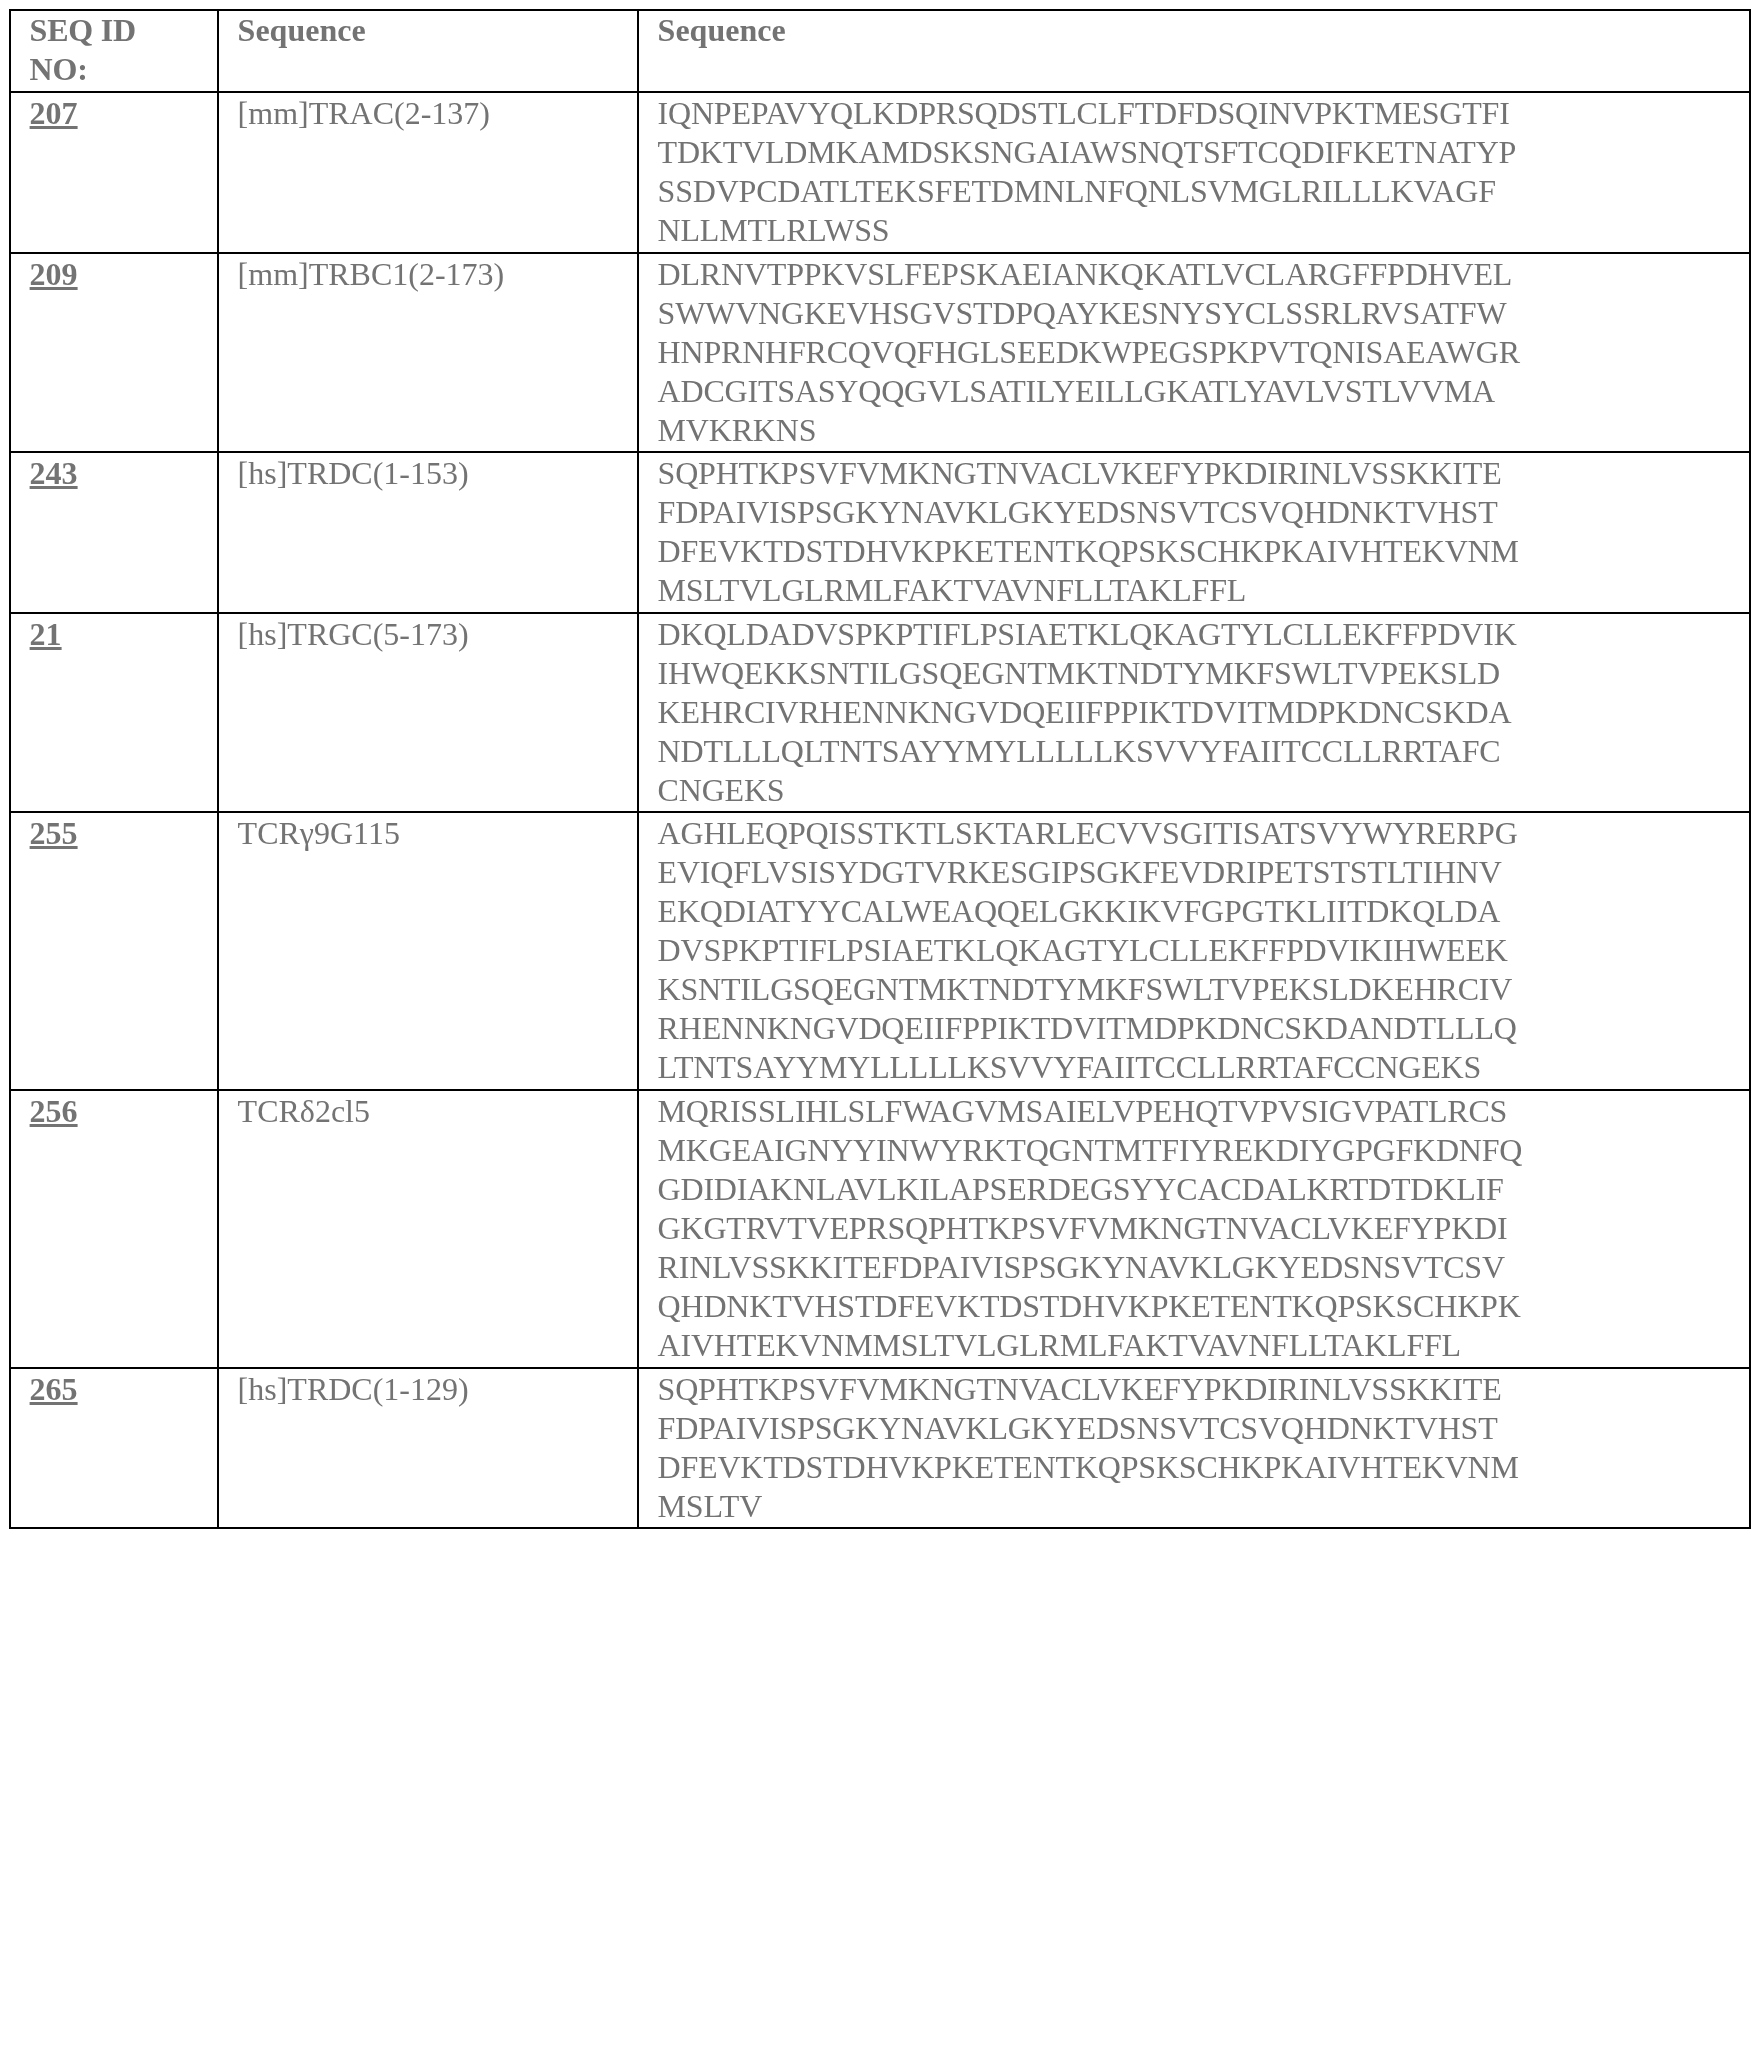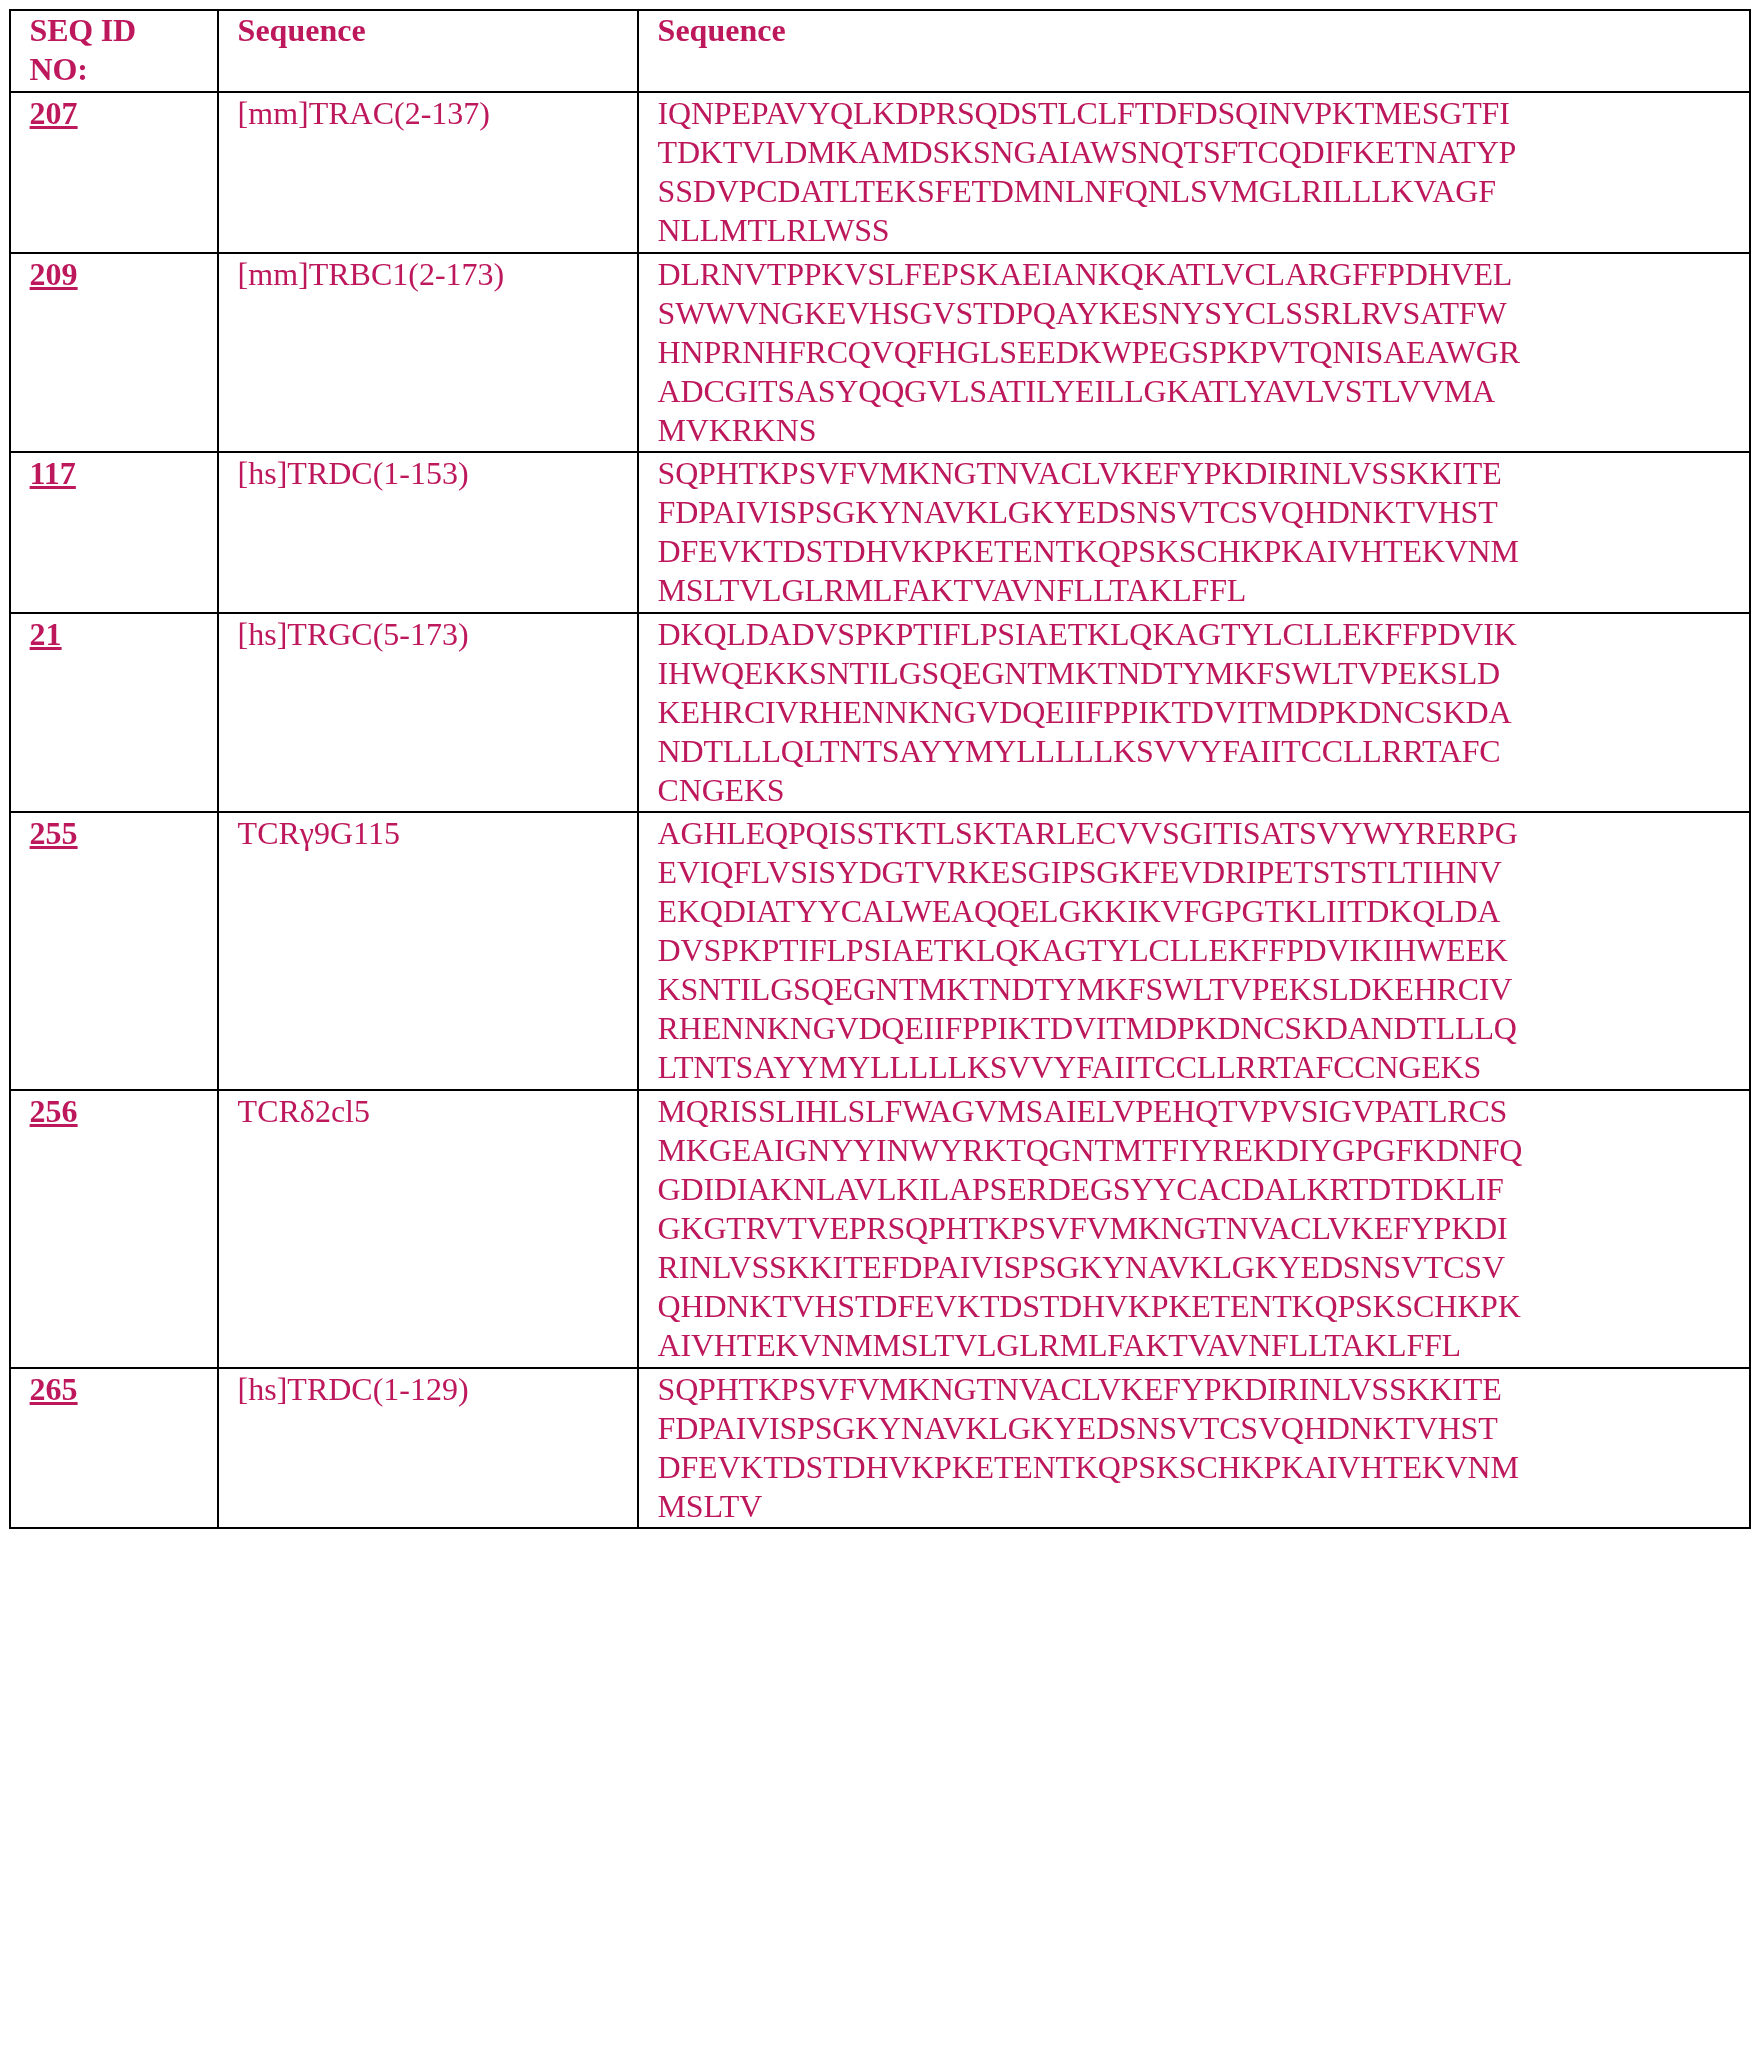--- a/index.html
+++ b/index.html
@@ -3,21 +3,21 @@
 <meta charset="utf-8">
 <style>
   html, body { margin: 0; padding: 0; background: #ffffff; }
   body { width: 1757px; height: 2071px; position: relative; overflow: hidden; }
   table.seq-table {
     position: absolute; left: 8.6px; top: 8.6px;
     width: 1740px;
     border-collapse: collapse;
     font-family: "Liberation Serif", "DejaVu Serif", serif;
     font-size: 32px;
-    color: #be185d;
+    color: #737373;
     table-layout: fixed;
   }
   table.seq-table td, table.seq-table th {
     border: 2.6px solid #000;
     vertical-align: top;
     text-align: left;
     padding: 0.9px 8.6px 1.7px 19px;
     line-height: 39px;
   }
   table.seq-table th { font-weight: bold; }
@@ -63,21 +63,21 @@
     <td><span>[mm]TRBC1(2-173)</span></td>
     <td class="seq-cell">
           <span class="seq-line">DLRNVTPPKVSLFEPSKAEIANKQKATLVCLARGFFPDHVEL</span>
           <span class="seq-line">SWWVNGKEVHSGVSTDPQAYKESNYSYCLSSRLRVSATFW</span>
           <span class="seq-line">HNPRNHFRCQVQFHGLSEEDKWPEGSPKPVTQNISAEAWGR</span>
           <span class="seq-line">ADCGITSASYQQGVLSATILYEILLGKATLYAVLVSTLVVMA</span>
           <span class="seq-line">MVKRKNS</span>
         </td>
   </tr>
       <tr>
-    <td><span class="id-bold">117</span></td>
+    <td><span class="id-bold">243</span></td>
     <td><span>[hs]TRDC(1-153)</span></td>
     <td class="seq-cell">
           <span class="seq-line">SQPHTKPSVFVMKNGTNVACLVKEFYPKDIRINLVSSKKITE</span>
           <span class="seq-line">FDPAIVISPSGKYNAVKLGKYEDSNSVTCSVQHDNKTVHST</span>
           <span class="seq-line">DFEVKTDSTDHVKPKETENTKQPSKSCHKPKAIVHTEKVNM</span>
           <span class="seq-line">MSLTVLGLRMLFAKTVAVNFLLTAKLFFL</span>
         </td>
   </tr>
       <tr>
     <td><span class="id-bold">21</span></td>

